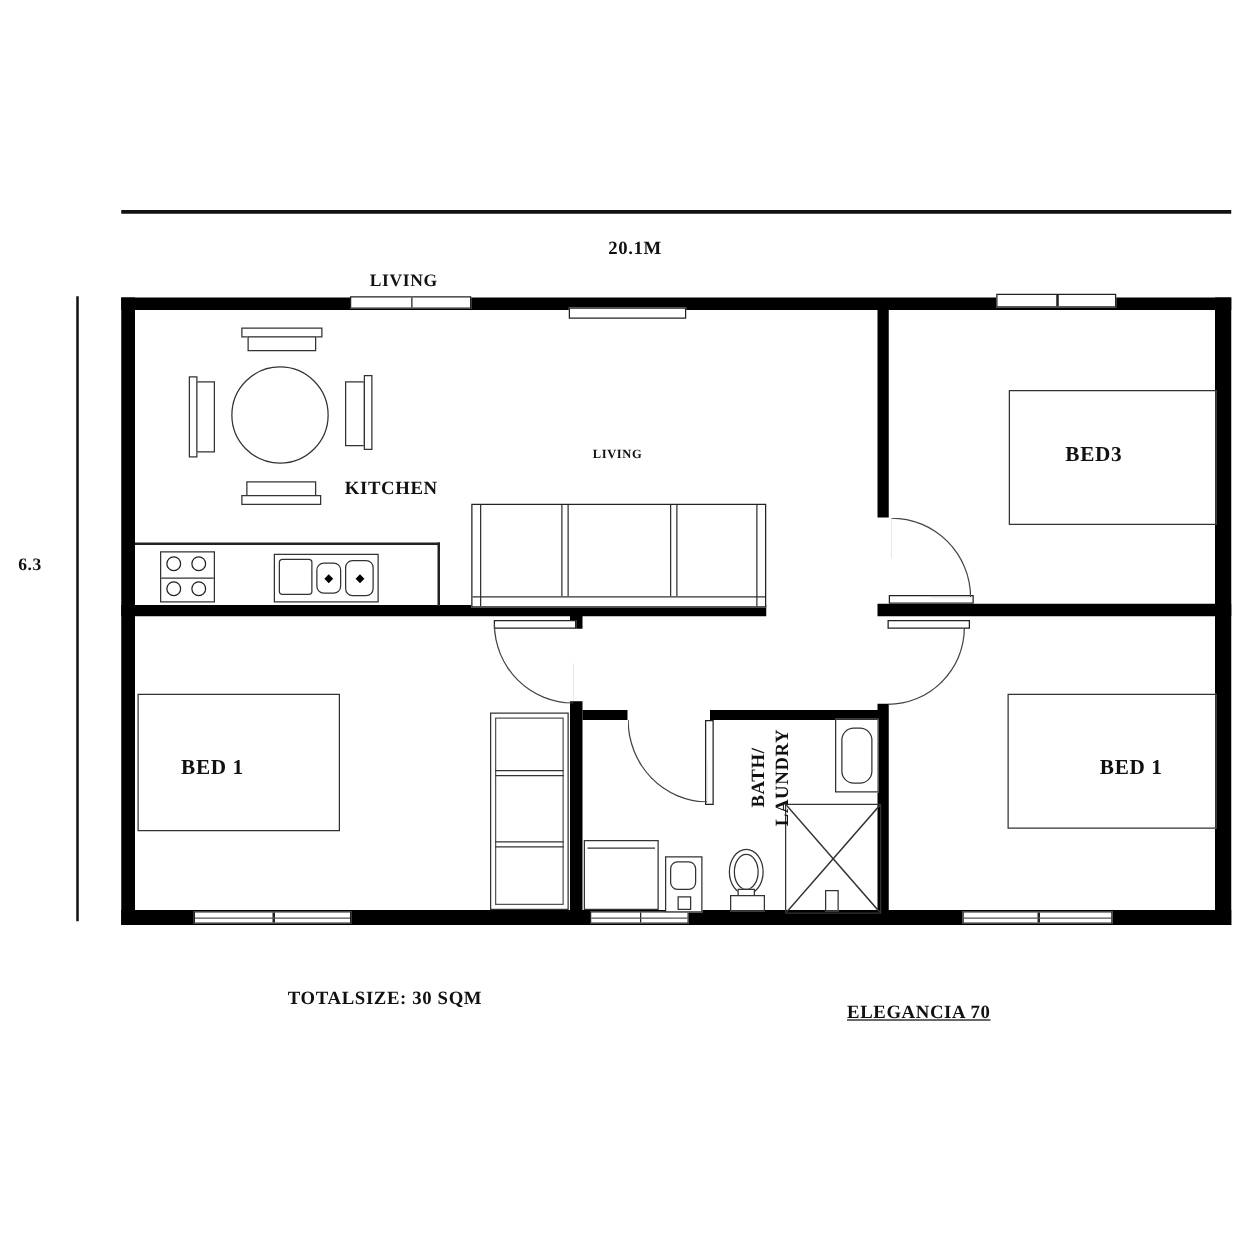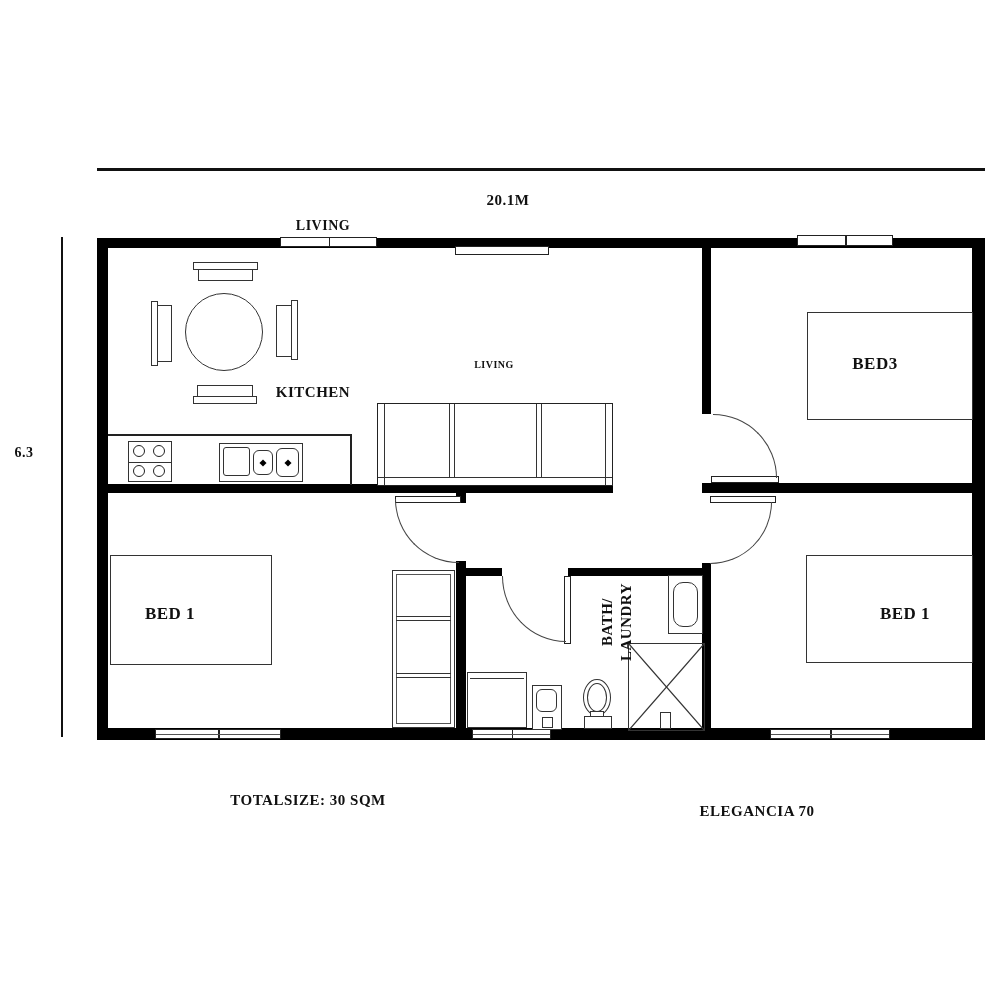--- a/index.html
+++ b/index.html
@@ -163,15 +163,15 @@
   <div class="lbl" style="left:494px;top:364px;font-size:10px;">LIVING</div>
   <div class="lbl" style="left:875px;top:364px;font-size:17px;">BED3</div>
   <div class="lbl" style="left:170px;top:614px;font-size:17px;">BED 1</div>
   <div class="lbl" style="left:905px;top:614px;font-size:17px;">BED 1</div>
   <div class="lbl rot" style="left:617px;top:622px;font-size:15px;">
     <span>BATH/</span>
     <span>LAUNDRY</span>
   </div>
 
   <div class="lbl" style="left:308px;top:800px;font-size:15px;">TOTALSIZE: 30 SQM</div>
-  <div class="lbl" style="left:757px;top:811px;font-size:15px;">ELEGANCIA 70</div>
+  <div class="lbl" style="left:735px;top:811px;font-size:15px;text-decoration:underline;">ELEGANCIA 70</div>
 
 </div>
 
 </body></html>

